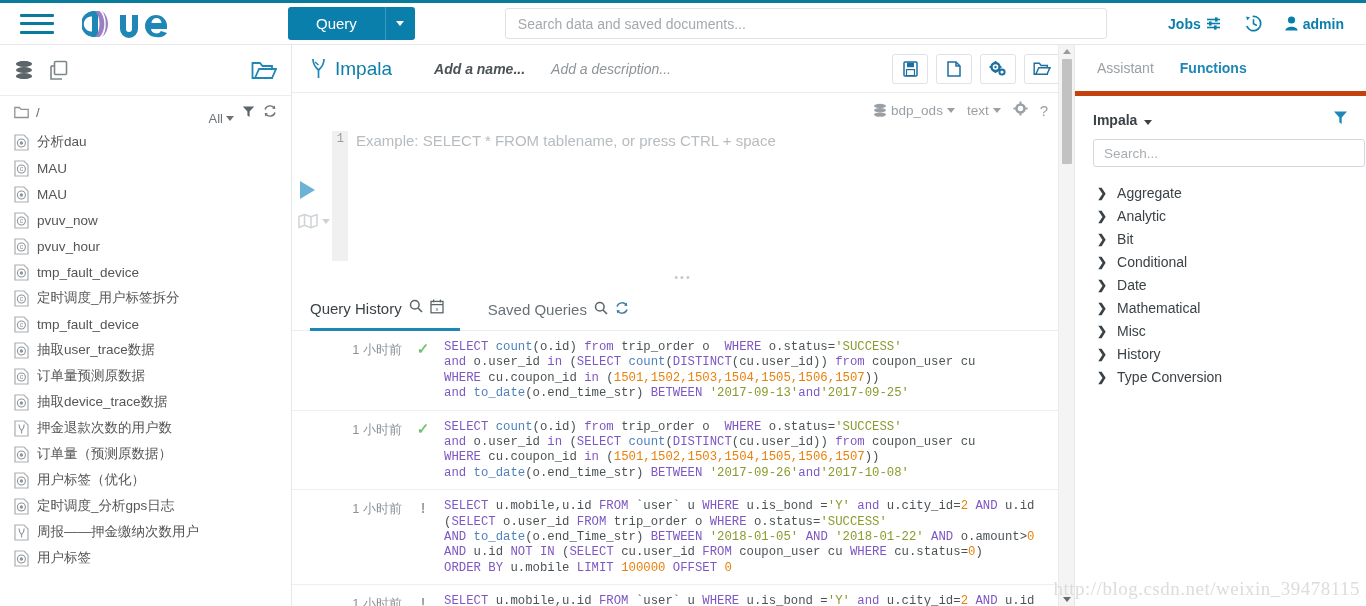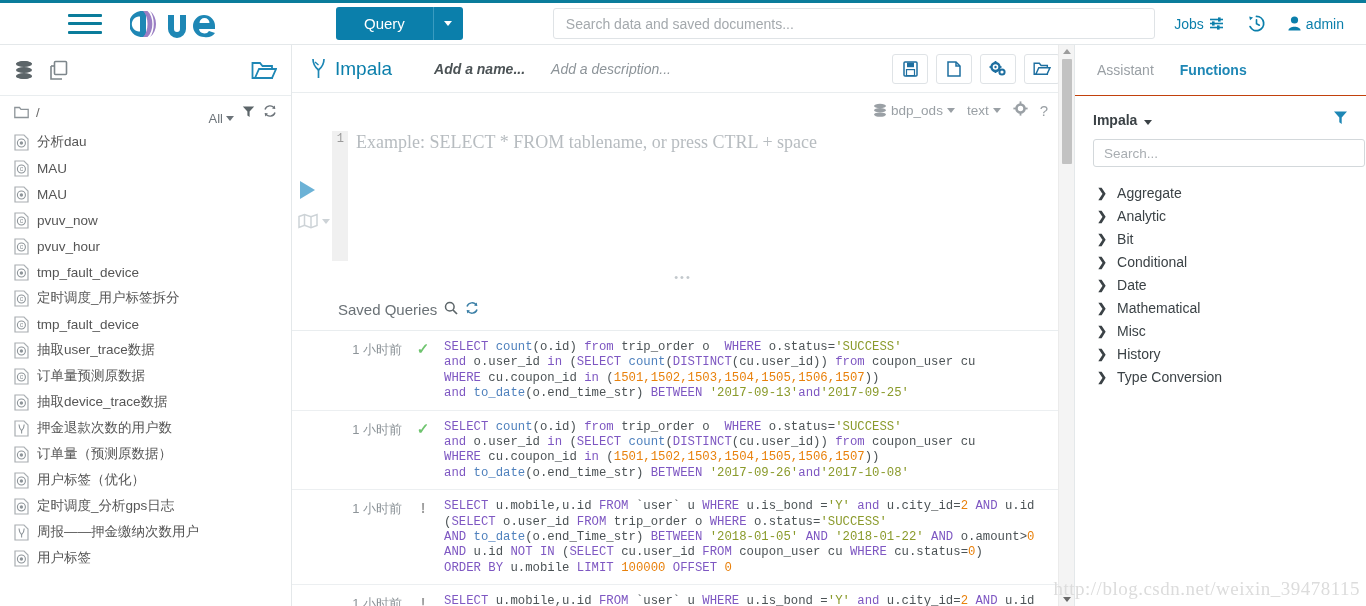--- a/index.html
+++ b/index.html
@@ -12,21 +12,21 @@
     color: #333;
   }
   #app { position: relative; width: 1366px; height: 606px; overflow: hidden; }
 
   
   .topbar {
     position: absolute; top: 0; left: 0; right: 0; height: 45px;
     background: #ffffff;
     border-top: 3px solid #0a7c9b;
     border-bottom: 1px solid #e4e8ea;
-    display: flex; align-items: center; padding-left: 48px;
+    display: flex; align-items: center;
   }
   .hamburger {
     width: 34px; height: 26px; margin-left: 20px; margin-right: 18px;
     display: flex; flex-direction: column; justify-content: space-between;
     cursor: pointer; padding: 3px 0;
   }
   .hamburger i { display:block; height: 3px; background: #0a7c9b; border-radius: 1px; }
 
   .logo { display: flex; align-items: center; height: 45px; margin-left: 10px; }
   .logo svg { display: block; }
@@ -49,21 +49,21 @@
 
   .globalsearch {
     margin-left: 90px; width: 602px; height: 31px;
     border: 1px solid #dfe3e6; border-radius: 3px;
     padding: 0 12px; font-size: 14px; color: #555;
     font-family: "Liberation Sans", sans-serif; outline: none;
   }
   .globalsearch::placeholder { color: #a4a9ad; }
 
   .topright { margin-left: auto; margin-right: 22px; display:flex; align-items:center; gap: 22px; }
-  .tr-item { display:flex; align-items:center; gap:5px; color:#0b7fab; font-size:14px; font-weight:normal; cursor:pointer; }
+  .tr-item { display:flex; align-items:center; gap:5px; color:#0b7fab; font-size:14px; font-weight:bold; cursor:pointer; }
 
   
   .body-row { position: absolute; top: 45px; left: 0; right: 0; bottom: 0; display: flex; }
 
   
   .left-panel {
     width: 292px; flex: 0 0 292px; border-right: 1px solid #e4e8ea;
     display: flex; flex-direction: column; background: #fff;
   }
   .left-head {
@@ -119,22 +119,22 @@
   .code-area {
     position:absolute; left: 40px; right: 14px; top: 38px; bottom: 12px;
     display:flex;
   }
   .linenum {
     width: 16px; background:#f0f0f0; color:#9a9a9a; font-size: 12px;
     font-family: "Liberation Mono", monospace; text-align:right; padding-right: 4px; padding-top: 1px;
     height: 100%;
   }
   .code-ph {
-    padding-left: 8px; font-family: Liberation Serif, serif;
-    font-size: 18px; color:#b7bcc0; padding-top: 1px; text-align: center;
+    padding-left: 8px; font-family: Liberation Sans, sans-serif;
+    font-size: 15px; color:#b7bcc0; padding-top: 1px; text-align: center;
   }
 
   .drag-dots { text-align:center; color:#c2c8cc; font-size: 11px; letter-spacing:2px; height: 12px; line-height:8px; }
 
   
   .hist-tabs {
     display:flex; align-items:center; gap: 0px; padding: 0 0 0 18px;
     border-bottom: 1px solid #e9edef; height: 42px; margin-top: 4px;
   }
   .htab { display:flex; align-items:center; gap:7px; height: 42px; padding: 0 16px 0 0; cursor:pointer; }
@@ -161,21 +161,21 @@
 
   
   .cscroll { position:absolute; right:0; top:0; bottom:0; width: 16px; background:#f4f4f4; border-left:1px solid #ebebeb;}
   .cscroll .thumb { position:absolute; top:14px; left:3px; width:10px; height:105px; background:#c2c2c2; border-radius:1px;}
   .cscroll .up, .cscroll .dn { position:absolute; left:4px; width:0;height:0; }
   .cscroll .up { top:4px; border-left:4px solid transparent;border-right:4px solid transparent;border-bottom:5px solid #9c9c9c;}
   .cscroll .dn { bottom:4px; border-left:4px solid transparent;border-right:4px solid transparent;border-top:5px solid #6a6a6a;}
 
   
   .right-panel { width: 292px; flex: 0 0 292px; border-left: 1px solid #e4e8ea; background:#fff; }
-  .right-tabs { height: 51px; display:flex; align-items:center; gap: 26px; padding-left: 22px; border-bottom:1px solid #c2410c; }
+  .right-tabs { height: 51px; display:flex; align-items:center; gap: 26px; padding-left: 22px; border-bottom:5px solid #c2410c; }
   .rtab { font-size: 14px; color:#9aa0a5; cursor:pointer; }
   .rtab.active { color:#1e87b5; font-weight:bold; }
   .r-dialect { display:flex; align-items:center; padding: 14px 18px 6px 18px; }
   .r-dialect .name { font-size:14px; font-weight:bold; color:#3b4246; cursor:pointer; }
   .r-dialect .flt { margin-left:auto; cursor:pointer; }
   .r-search {
     display:block; margin: 4px 18px 0 18px; width: 272px; height: 28px;
     border:1px solid #d3d8db; border-radius:3px; padding: 0 10px; font-size:13.5px;
     font-family:"Liberation Sans", sans-serif; outline:none; color:#555;
   }
@@ -576,20 +576,38 @@
 
         <div class="code-area">
           <div class="linenum">1</div>
           <div class="code-ph">Example: SELECT * FROM tablename, or press CTRL + space</div>
         </div>
       </div>
 
       <div class="drag-dots">•••</div>
 
       <div class="hist-tabs">
+        <div class="htab active">
+          <span class="lbl">Query History</span>
+          <span>
+            <svg width="14" height="14" viewBox="0 0 14 14">
+              <circle cx="5.8" cy="5.8" r="4.3" fill="none" stroke="#5c6569" stroke-width="1.5"></circle>
+              <line x1="9" y1="9" x2="13" y2="13" stroke="#5c6569" stroke-width="1.7"></line>
+            </svg>
+          </span>
+          <span>
+            <svg width="14" height="15" viewBox="0 0 14 15">
+              <rect x="1" y="2.4" width="12" height="11.4" fill="none" stroke="#5c6569" stroke-width="1.3"></rect>
+              <line x1="1" y1="5.6" x2="13" y2="5.6" stroke="#5c6569" stroke-width="1.3"></line>
+              <line x1="3.6" y1="0.6" x2="3.6" y2="3.4" stroke="#5c6569" stroke-width="1.3"></line>
+              <line x1="10.4" y1="0.6" x2="10.4" y2="3.4" stroke="#5c6569" stroke-width="1.3"></line>
+              <text x="7" y="12.2" font-size="6" text-anchor="middle" fill="#5c6569" font-family="Liberation Sans">x</text>
+            </svg>
+          </span>
+        </div>
         <div class="htab htab2">
           <span class="lbl">Saved Queries</span>
           <span>
             <svg width="14" height="14" viewBox="0 0 14 14">
               <circle cx="5.8" cy="5.8" r="4.3" fill="none" stroke="#5c6569" stroke-width="1.5"></circle>
               <line x1="9" y1="9" x2="13" y2="13" stroke="#5c6569" stroke-width="1.7"></line>
             </svg>
           </span>
           <span>
             <svg width="14" height="14" viewBox="0 0 14 14">

